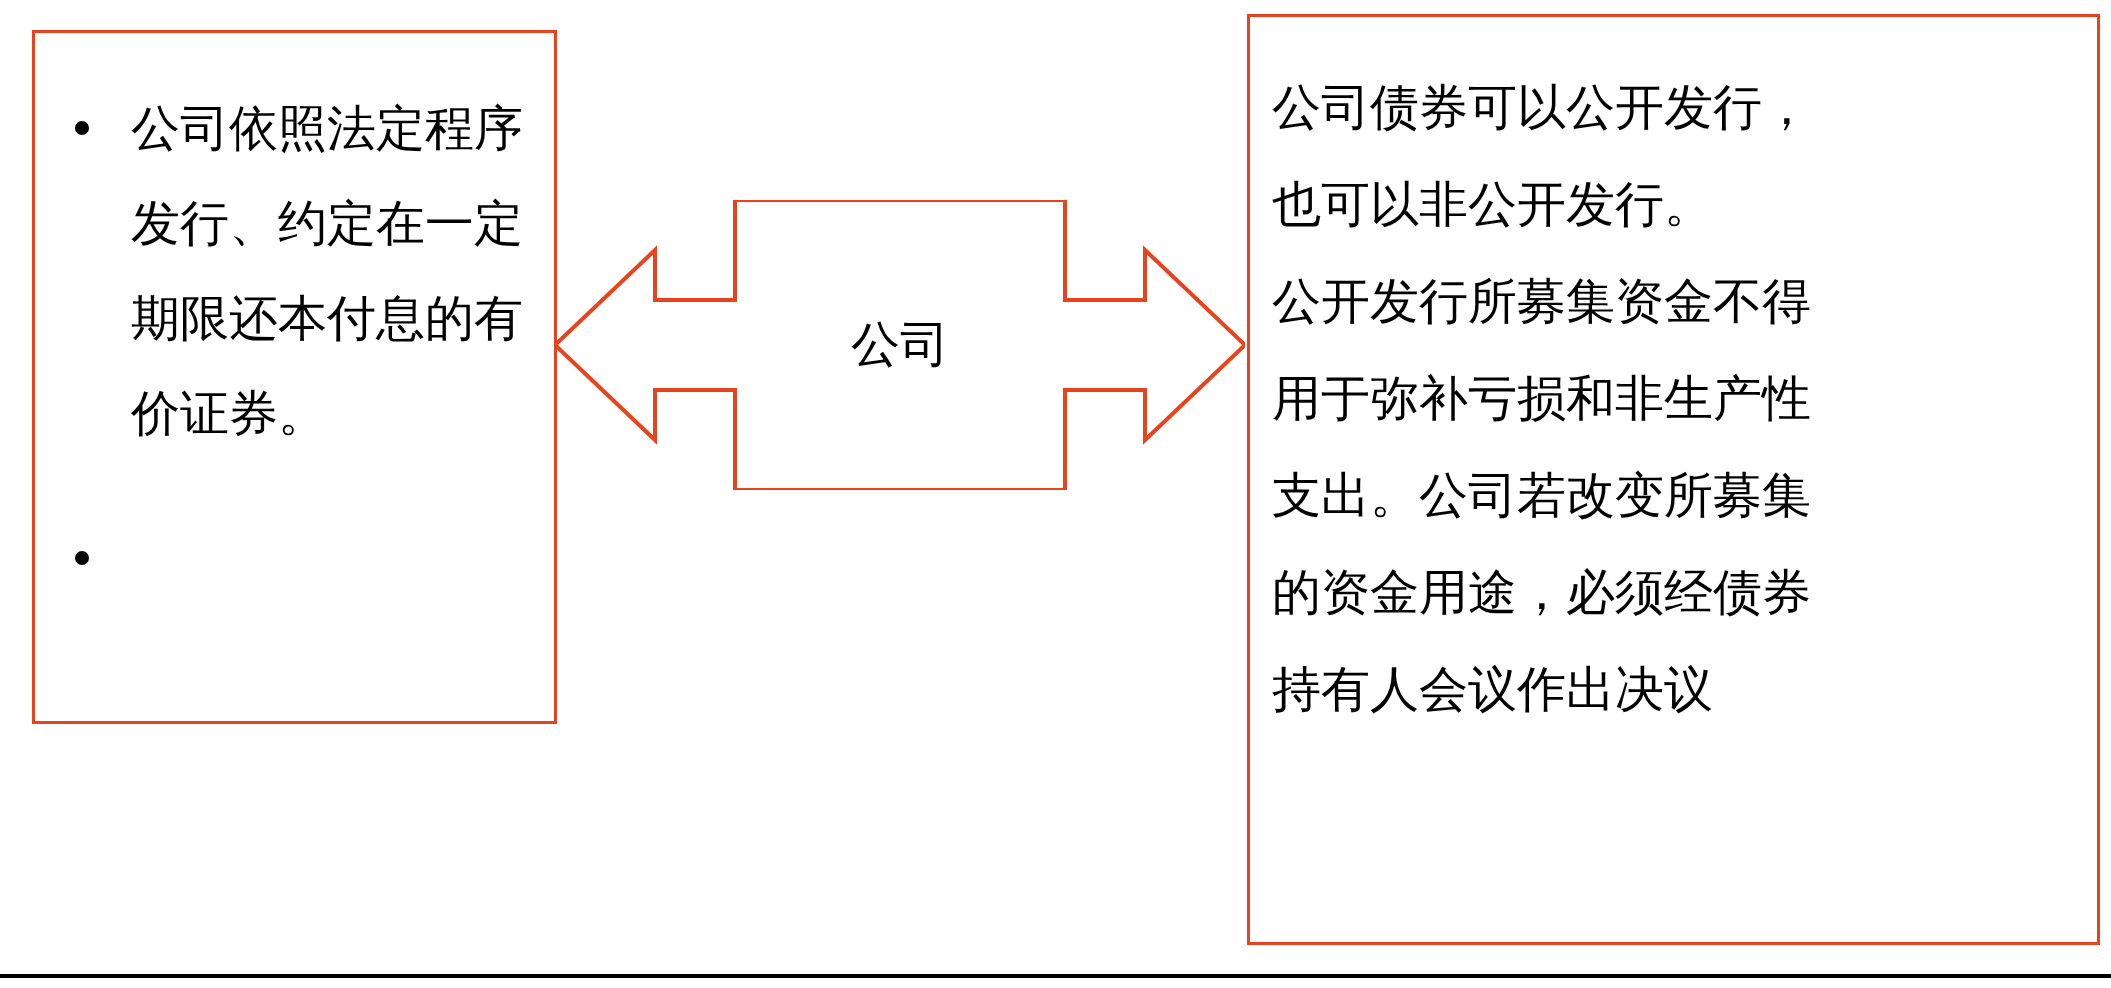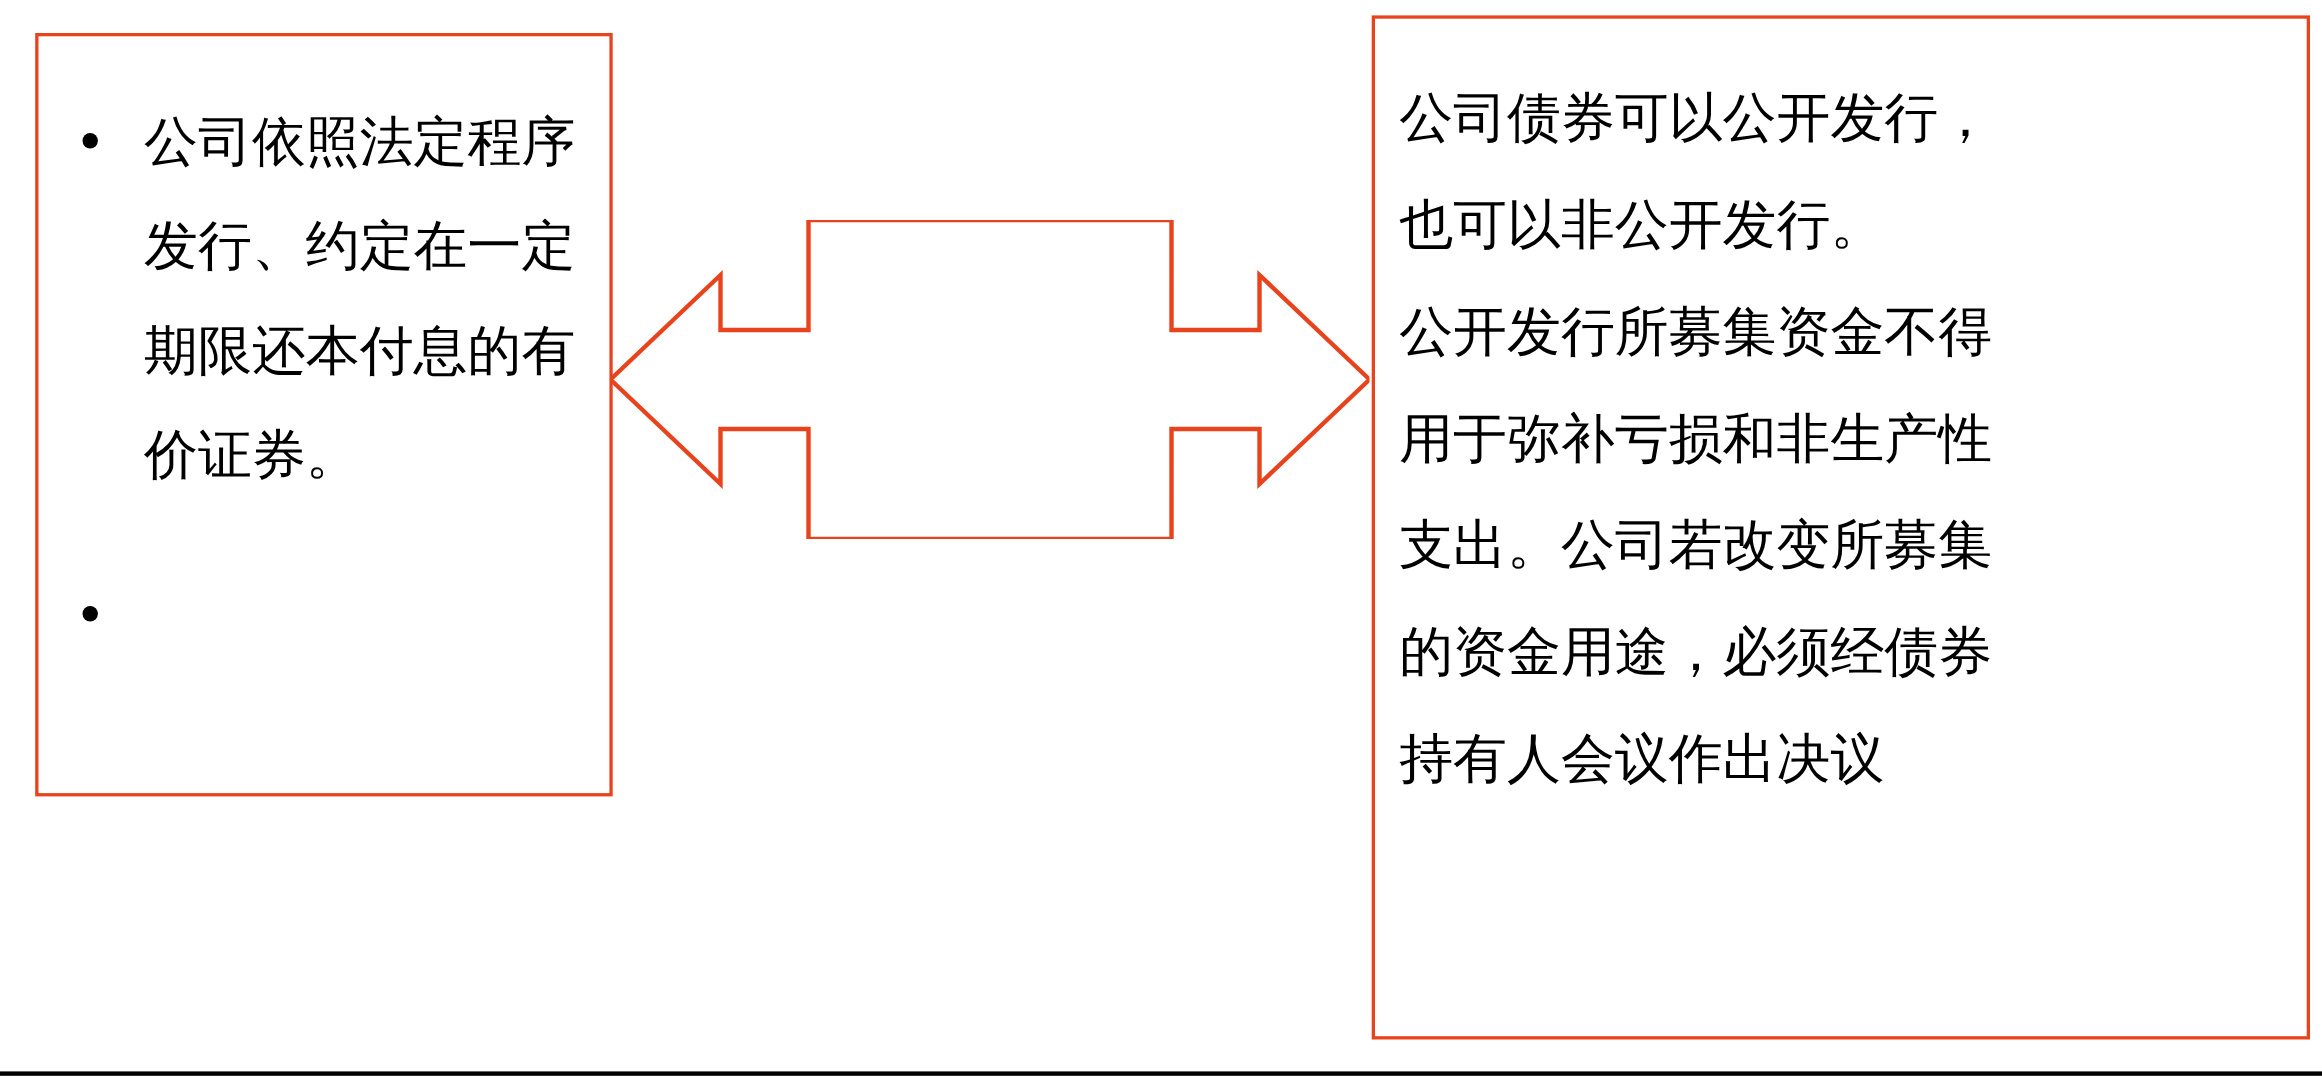--- a/index.html
+++ b/index.html
@@ -141,20 +141,21 @@
       <span class="bullet-dot"></span>
     </li>
   </ul>
 </div>
 
 <div id="center-arrow">
   <svg viewBox="0 0 690 290" preserveAspectRatio="none">
     <polygon points="0,145 100,50 100,100 180,100 180,0 510,0 510,100 590,100 590,50 690,145 590,240 590,190 510,190 510,290 180,290 180,190 100,190 100,240" fill="#ffffff" stroke="#e8431c" stroke-width="4" stroke-linejoin="miter"></polygon>
   </svg>
   <div class="arrow-label">
+    <span>公司</span>
   </div>
 </div>
 
 <div id="right-box">
   <div class="right-para">公司债券可以公开发行，
 也可以非公开发行。
 公开发行所募集资金不得
 用于弥补亏损和非生产性
 支出。公司若改变所募集
 的资金用途，必须经债券

